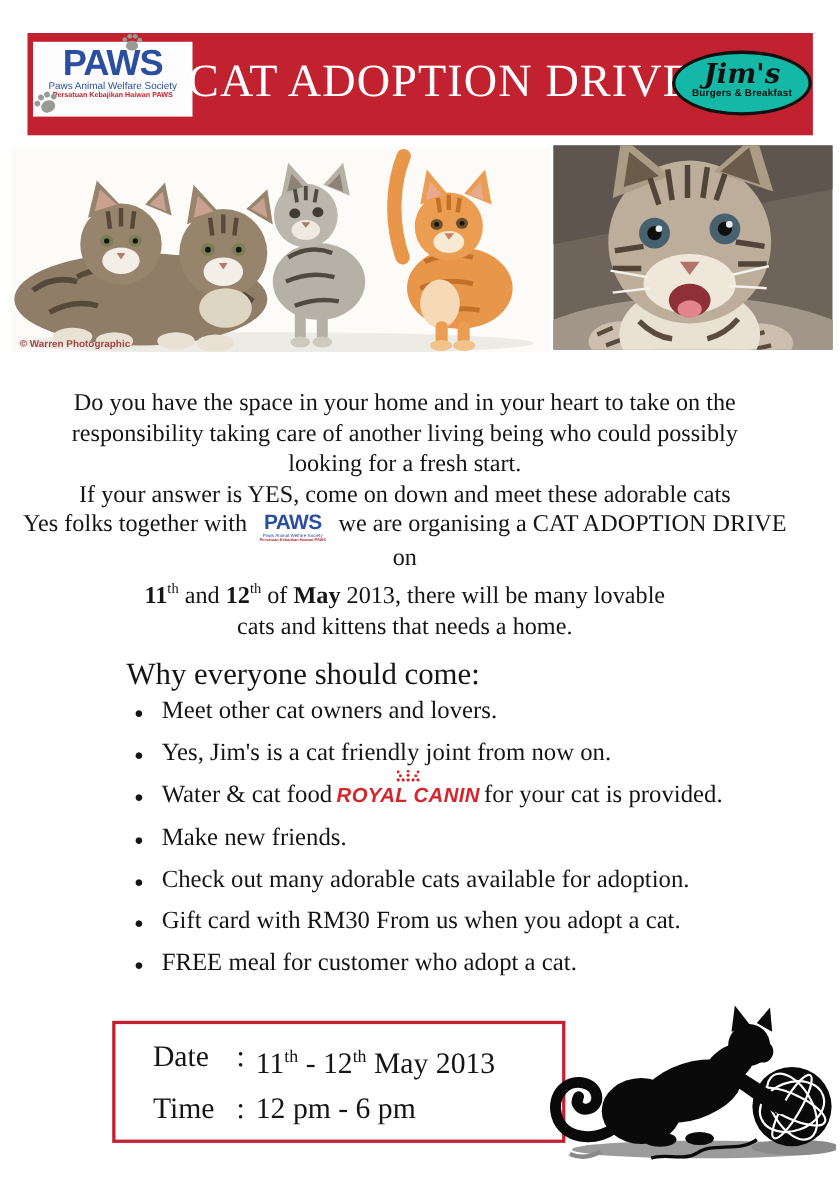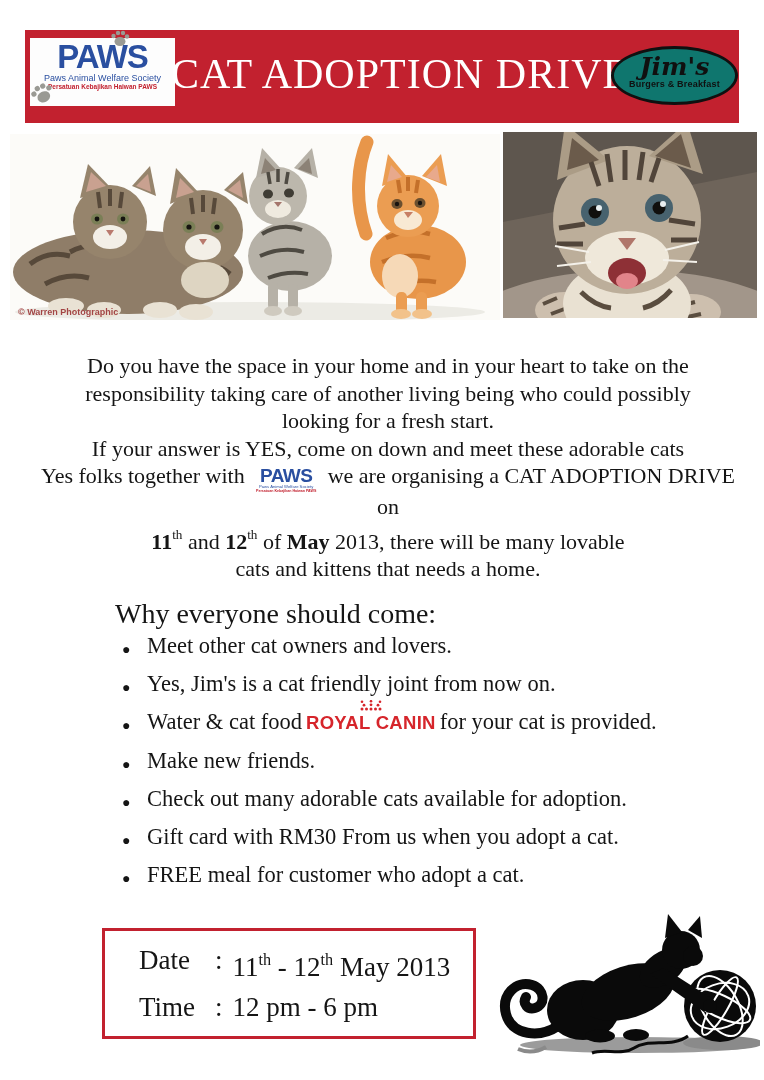--- a/index.html
+++ b/index.html
@@ -12,53 +12,53 @@
   .hdr-title{left:165px;top:53px;width:470px;text-align:center;color:#ffffff;
              font-size:42px;line-height:42px;letter-spacing:1px;white-space:nowrap;}
   .paws-box{left:30px;top:38px;width:145px;height:68px;background:#fdfdfd;
             text-align:center;box-sizing:border-box;padding-top:3px;}
   .paws-word{font-family:"Liberation Sans",sans-serif;font-weight:bold;color:#2a4fa0;
              font-size:33px;line-height:32px;letter-spacing:-1px;}
   .paws-l1{font-family:"Liberation Sans",sans-serif;color:#2a4fa0;font-size:9px;line-height:10px;}
   .paws-l2{font-family:"Liberation Sans",sans-serif;color:#c2212f;font-weight:bold;
            font-size:6.5px;line-height:8px;}
   .paw-svg{position:absolute;}
-  .jims-oval{left:611px;top:46px;width:127px;height:59px;background:#0f766e;
+  .jims-oval{left:611px;top:46px;width:127px;height:59px;background:#14b8a6;
              border:3px solid #101010;border-radius:50%;text-align:center;box-sizing:border-box;}
   .jims-name{font-family:"DejaVu Serif",serif;font-style:italic;font-weight:bold;
              font-size:25px;line-height:27px;margin-top:4px;color:#101010;}
   .jims-sub{font-family:"Liberation Sans",sans-serif;font-weight:bold;font-size:9px;
             line-height:9px;color:#101010;letter-spacing:0.2px;}
 
   
   .photo{display:block;}
 
   
-  .intro{left:36px;top:352px;width:704px;text-align:center;font-size:22px;line-height:27.5px;}
+  .intro{left:16px;top:352px;width:704px;text-align:center;font-size:22px;line-height:27.5px;}
   .intro b{font-weight:bold;}
   .sup{font-size:60%;vertical-align:35%;}
   .paws-inline{display:inline-block;vertical-align:-9px;width:66px;line-height:0;text-align:center;margin:0 3px;}
   .paws-inline .w{font-family:"Liberation Sans",sans-serif;font-weight:bold;color:#2a4fa0;
                   font-size:19px;line-height:17px;letter-spacing:-0.5px;display:block;}
   .paws-inline .s1{font-family:"Liberation Sans",sans-serif;color:#2a4fa0;font-size:4.2px;line-height:5px;display:block;}
   .paws-inline .s2{font-family:"Liberation Sans",sans-serif;color:#c2212f;font-weight:bold;font-size:3.6px;line-height:4px;display:block;}
 
   
   .why-heading{left:115px;top:598px;font-size:28px;}
   .reason-list{left:122px;top:634px;width:600px;margin:0;padding:0;}
   .reason-list li{list-style:none;position:relative;padding-left:25px;
                   font-size:22.5px;line-height:24px;margin-bottom:14px;}
   .reason-list li::before{content:"●";position:absolute;left:0;top:4px;font-size:14px;}
-  .rc-wrap{display:inline-block;position:relative;margin:0 4px;}
+  .rc-wrap{display:inline-block;position:relative;margin:0 4px;font-style:italic;}
   .rc-brand{font-family:"Liberation Sans",sans-serif;font-weight:bold;color:#d6252b;
             font-size:18.5px;letter-spacing:0.3px;white-space:nowrap;}
   .rc-crown{position:absolute;top:-10px;left:50%;transform:translateX(-50%);}
 
   
-  .sched-box{left:102px;top:928px;width:374px;height:111px;border:3px solid #c2212f;
+  .sched-box{left:102px;top:928px;width:412px;height:111px;border:3px solid #c2212f;
              box-sizing:border-box;padding-left:34px;display:flex;flex-direction:column;
              justify-content:center;gap:10px;background:#fff;}
   .sched-row{display:flex;font-size:27px;line-height:30px;white-space:pre;}
   .sched-label{display:inline-block;width:76px;}
   .sched-colon{margin-right:10px;}
 </style>
 </head>
 <body>
 
 <div class="page">

